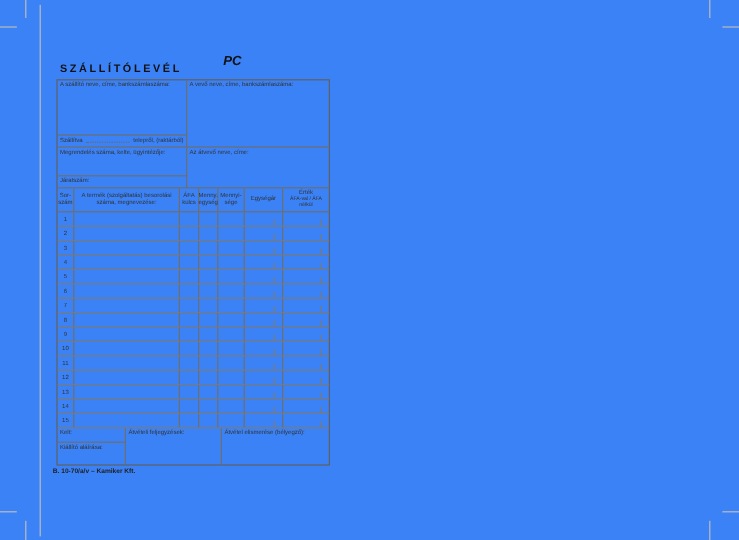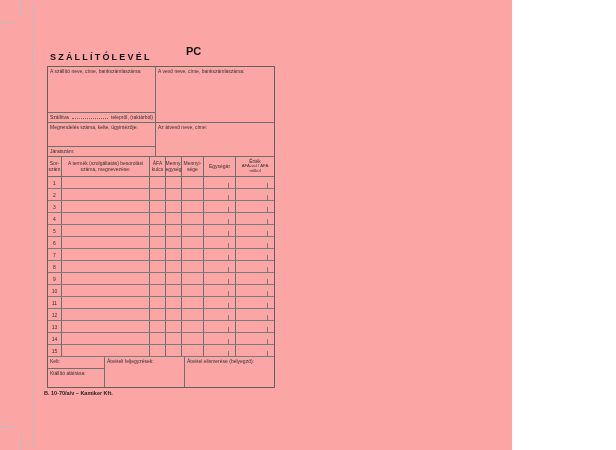--- a/index.html
+++ b/index.html
@@ -1,25 +1,25 @@
 <!DOCTYPE html>
 <html><head>
 <meta charset="utf-8">
 <style>
   html,body{margin:0;padding:0;background:#ffffff;}
-  .page{position:relative;width:512px;height:450px;background:#fca5a5;overflow:hidden;
+  .page{position:relative;width:616px;height:450px;background:#3b82f6;overflow:hidden;
         font-family:"Liberation Sans","DejaVu Sans",sans-serif;color:#2b2b2b;}
   .abs{position:absolute;}
 
   
   .artifact{background:#bcbcbc;}
 
   
   .form-title{font-size:9px;font-weight:bold;letter-spacing:2.2px;color:#111;}
-  .form-code{font-size:11px;font-weight:bold;color:#111;}
+  .form-code{font-size:11px;font-weight:bold;color:#111;font-style:italic;}
 
   
   .form-grid{left:47px;top:66px;width:228px;height:322px;border:1px solid #606060;box-sizing:border-box;}
   .cellbox{position:absolute;box-sizing:border-box;font-size:5px;line-height:1.25;color:#333;}
   .br{border-right:1px solid #6e6e6e;}
   .bb{border-bottom:1px solid #6e6e6e;}
   .lbl{display:block;padding:1px 2px 0 2px;}
 
   
   .shipline{display:flex;align-items:flex-end;padding:1px 2px;height:100%;box-sizing:border-box;}

